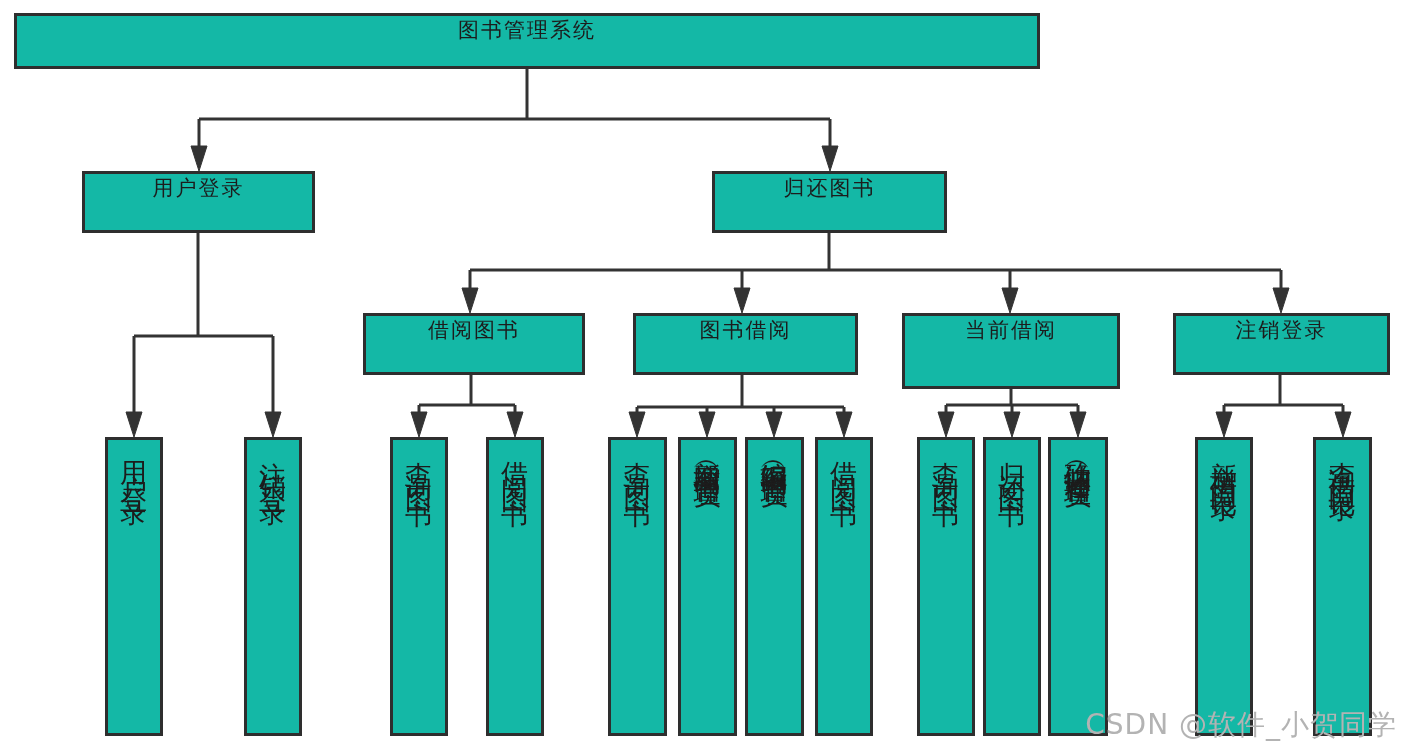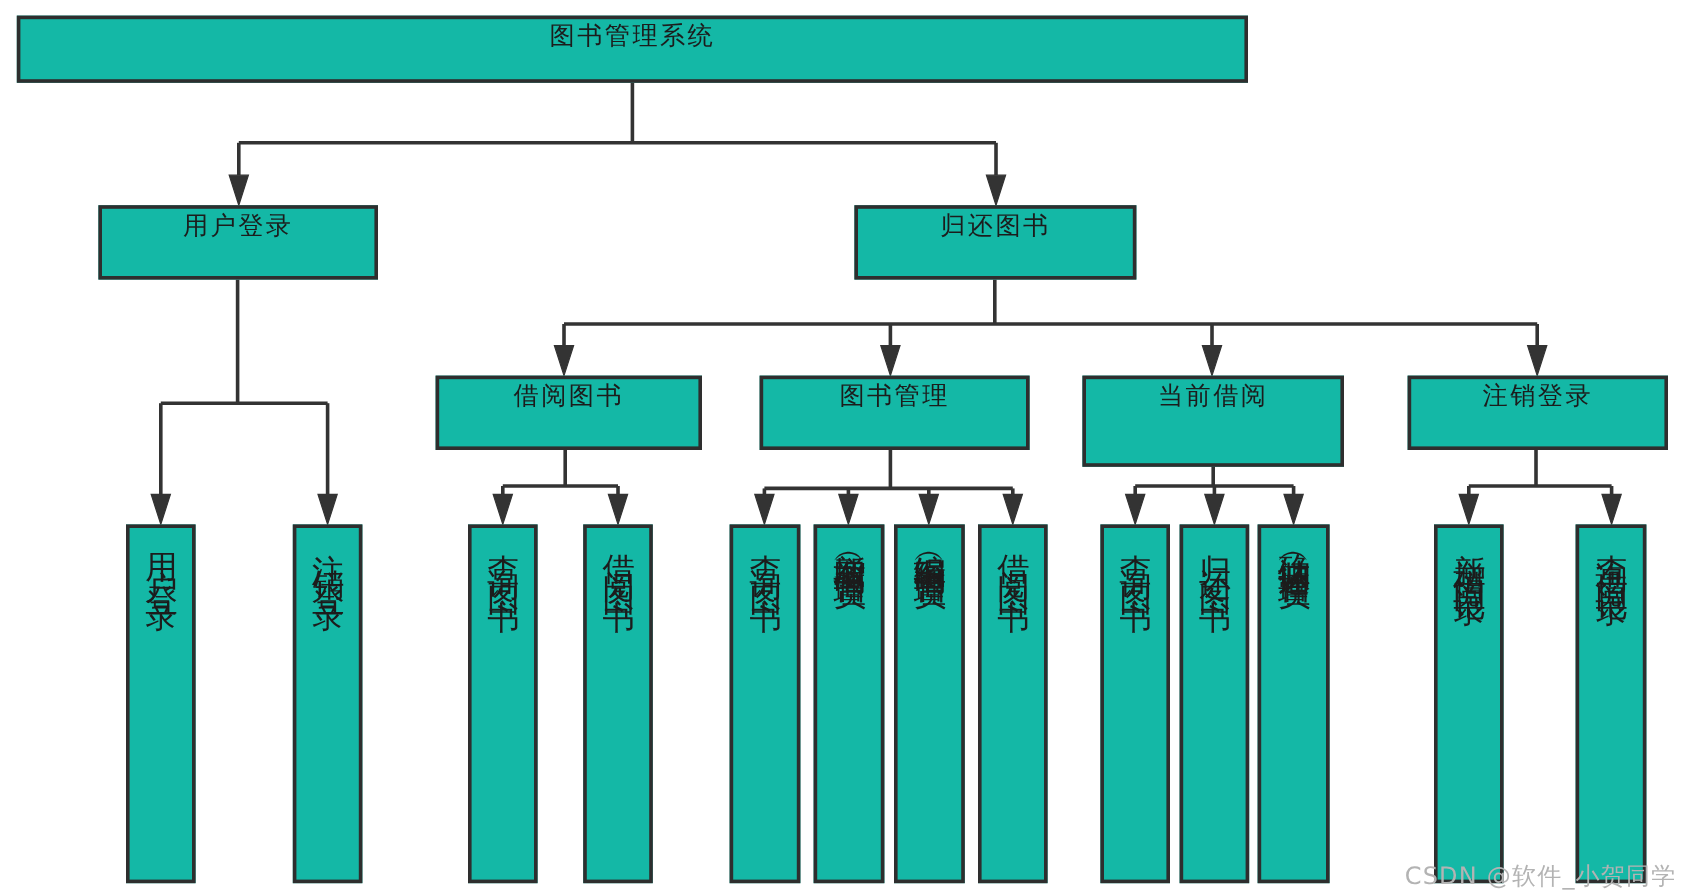--- a/index.html
+++ b/index.html
@@ -23,21 +23,21 @@
   .root-box { border-width:3px; }
   .leaf-label {
     writing-mode:vertical-rl;
     font-size:27px; line-height:1; color:#1c1c1c;
   }
   .sp4 { letter-spacing:13px; }
   .sp6 { letter-spacing:7px; }
   .sp9 { letter-spacing:3px; }
   .watermark {
     position:absolute; right:8px; bottom:3px;
-    font-size:20px; color:#b3b3b3; letter-spacing:1px;
+    font-size:28px; color:#b3b3b3; letter-spacing:1px;
     z-index:3; white-space:nowrap;
   }
 </style>
 </head>
 <body>
 
 <div id="stage">
 
   <svg id="connectors" viewBox="0 0 1405 747" xmlns="http://www.w3.org/2000/svg">
 
@@ -109,21 +109,21 @@
     <span class="hlabel">用户登录</span>
   </div>
   <div class="node" style="left:712px; top:171px; width:235px; height:62px;">
     <span class="hlabel">归还图书</span>
   </div>
 
   <div class="node" style="left:363px; top:313px; width:222px; height:62px;">
     <span class="hlabel">借阅图书</span>
   </div>
   <div class="node" style="left:633px; top:313px; width:225px; height:62px;">
-    <span class="hlabel">图书管理</span>
+    <span class="hlabel">图书借阅</span>
   </div>
   <div class="node" style="left:902px; top:313px; width:218px; height:76px;">
     <span class="hlabel">当前借阅</span>
   </div>
   <div class="node" style="left:1173px; top:313px; width:217px; height:62px;">
     <span class="hlabel">注销登录</span>
   </div>
 
   <div class="node" style="left:105px; top:437px; width:58px; height:299px;">
     <span class="leaf-label sp4">用户登录</span>

